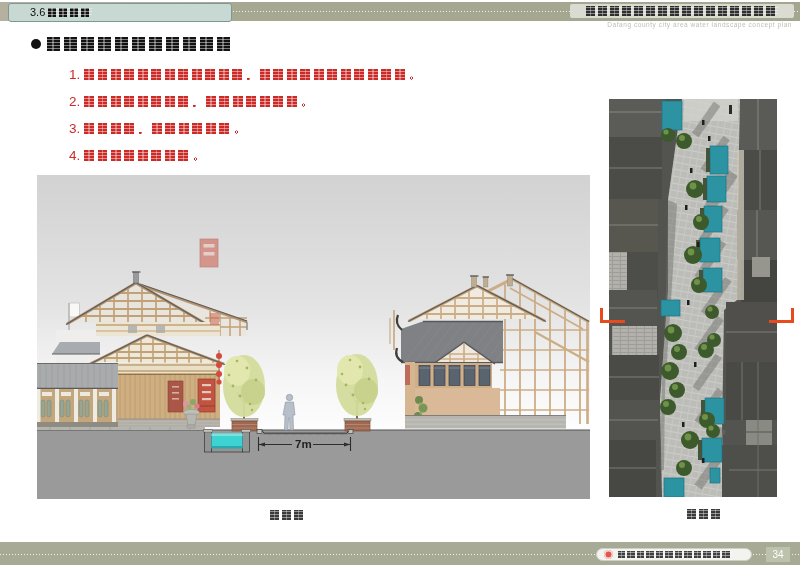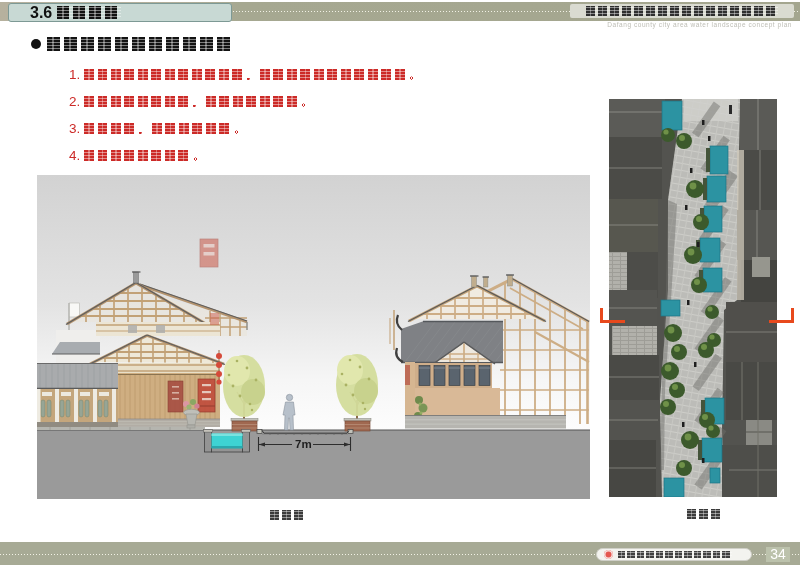--- a/index.html
+++ b/index.html
@@ -16,21 +16,21 @@
 </style></head>
 <body>
 
 <div class="abs" style="left:0;top:2px;width:800px;height:19px;
   background:linear-gradient(90deg,#b6b19e 0,#b2ae9a 170px,#a6a891 240px,#a4a68f 100%)"></div>
 
 <div class="abs" style="left:212px;top:11px;width:588px;height:1px;
   background:repeating-linear-gradient(90deg,#f2f2e6 0 1px,transparent 1px 3px)"></div>
 
 <div class="abs" style="left:8px;top:3px;width:201px;height:17px;background:#c8d9d4;
-  border:1px solid #7d9995;border-radius:3px;font-size:16px;font-weight:bold;color:#111;
+  border:1px solid #7d9995;border-radius:3px;font-size:11px;font-weight:normal;color:#111;
   line-height:17px;padding-left:21px;box-sizing:content-box">3.6&nbsp;<span class="zh" style="--c:#111;width:4em"></span></div>
 
 <div class="abs" style="left:570px;top:4px;width:224px;height:14px;background:#dadbd1;
   border-radius:2px;text-align:center;font-size:12px;line-height:14px">
   <span class="zh" style="--c:#2e2e2e;width:16em"></span></div>
 
 <div class="abs" style="left:570px;top:21px;width:222px;text-align:right;font-size:6.5px;
   letter-spacing:.55px;color:#bdbdb5">Dafang county city area water landscape concept plan</div>
 
 <div class="abs" style="left:31px;top:39px;width:10px;height:10px;border-radius:50%;background:#111"></div>
@@ -684,13 +684,13 @@
   background:repeating-linear-gradient(90deg,#f2f2e6 0 1px,transparent 1px 3px)"></div>
 
 <div class="abs" style="left:596px;top:548px;width:156px;height:13px;background:#f3f3ef;
   border:1px solid #cfcfc7;border-radius:7px;display:flex;align-items:center;padding-left:7px;box-sizing:border-box">
   <span style="width:9px;height:9px;border-radius:50%;background:#e4574f;display:inline-block;
    margin-right:5px;box-shadow:inset 0 0 0 1.5px #f6dcda"></span>
   <span class="zh" style="--c:#3f3f3f;width:12em;font-size:9.5px"></span>
   </div>
 
 <div class="abs" style="left:766px;top:547px;width:24px;height:15px;background:#bcc2ac;
-  color:#fff;font-size:14px;text-align:center;line-height:15px">34</div>
+  color:#fff;font-size:10px;text-align:center;line-height:15px">34</div>
 
 </body></html>

